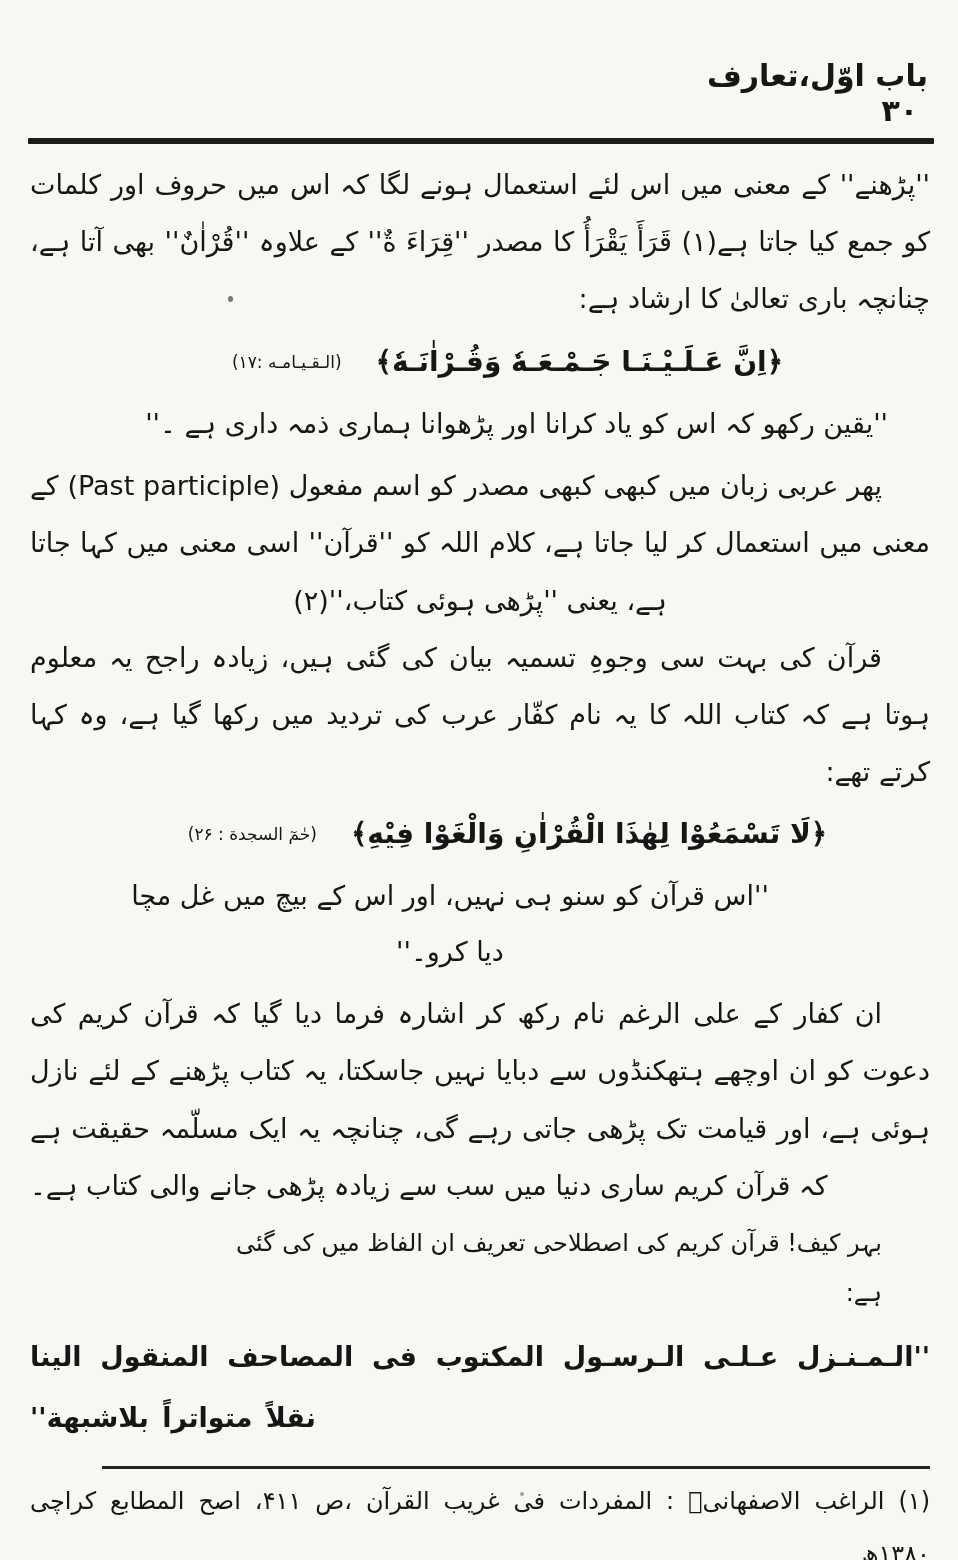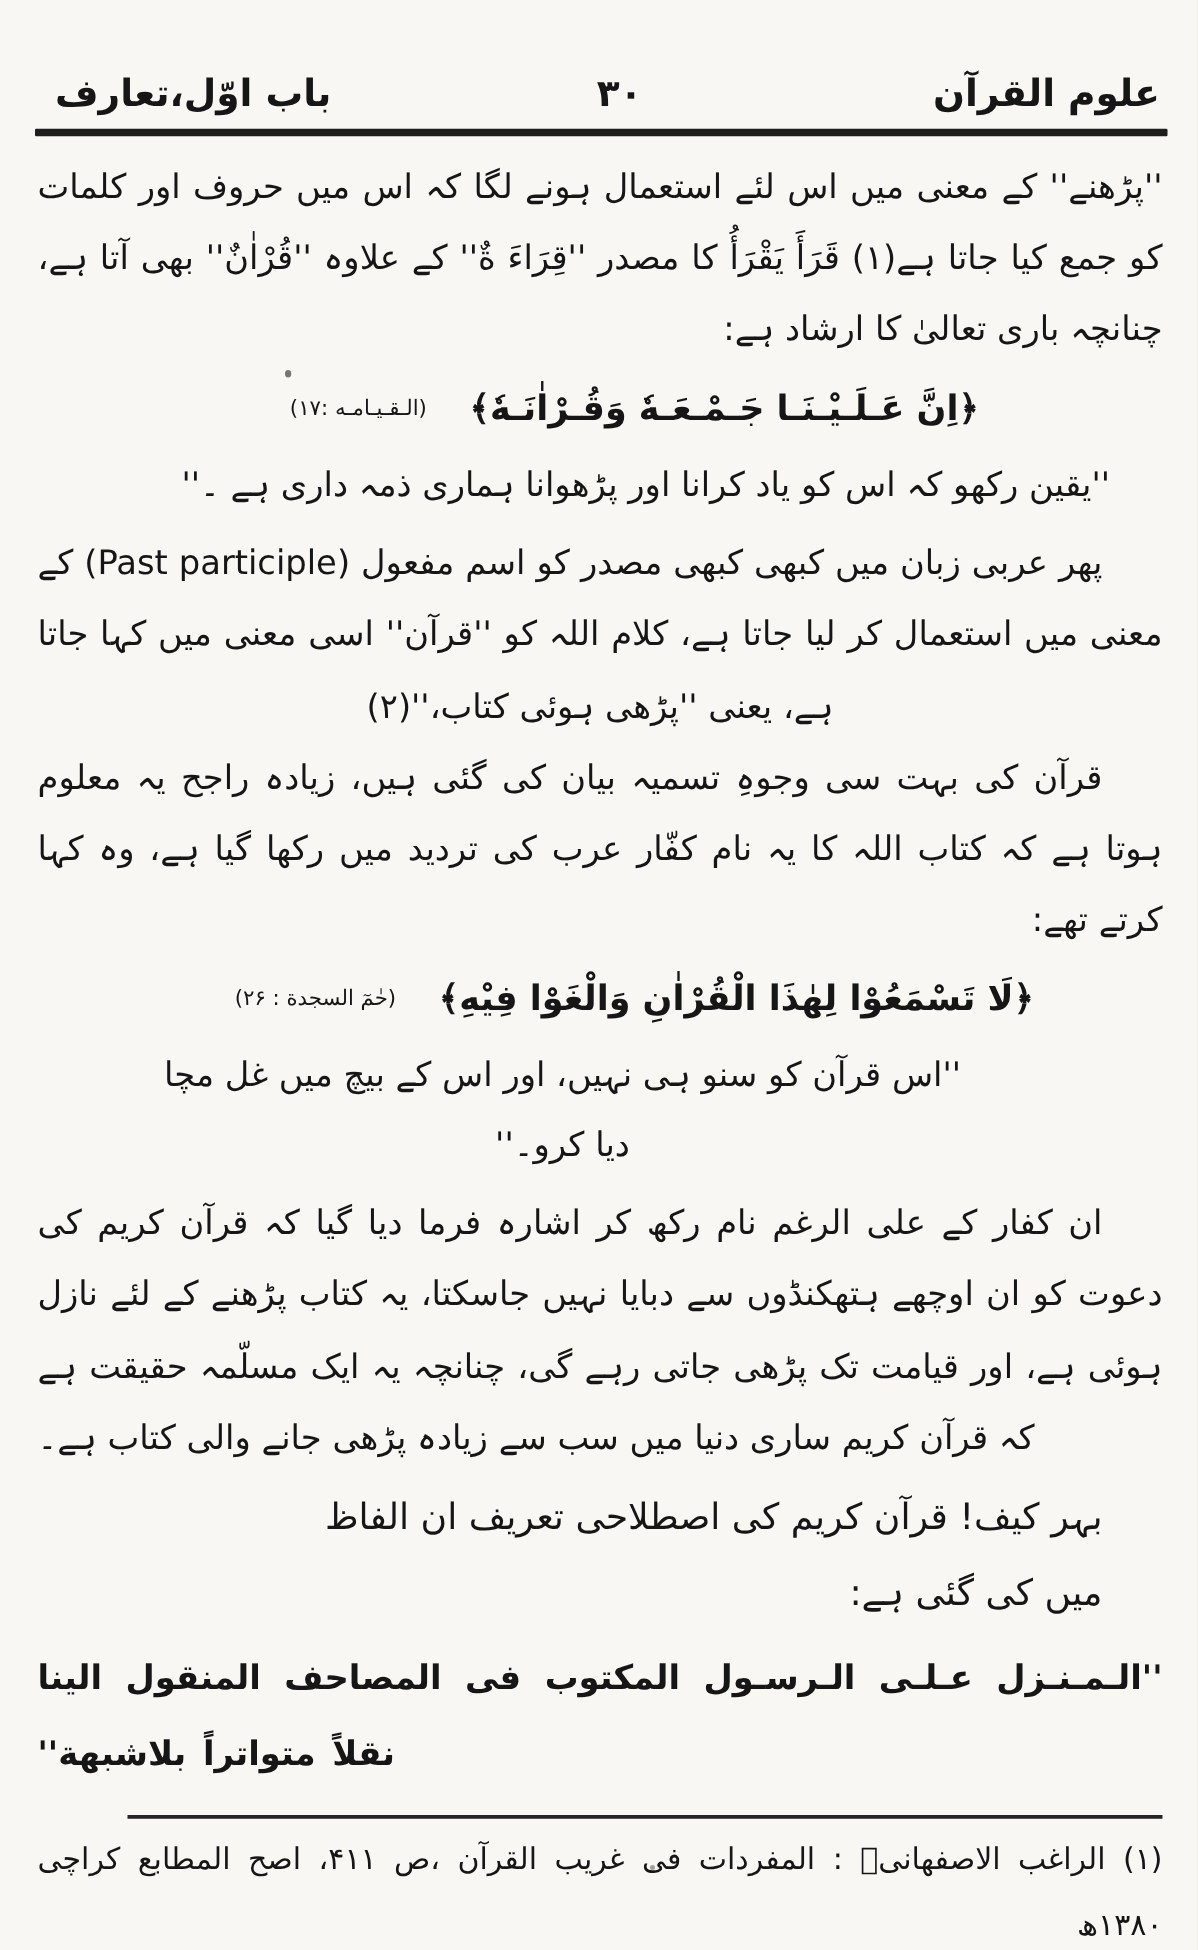--- a/index.html
+++ b/index.html
@@ -14,20 +14,21 @@
     box-sizing:border-box;
   }
   
   .header{
     display:flex;
     justify-content:space-between;
     align-items:flex-end;
     padding:58px 30px 10px 44px;
     font-size:30px;
     font-weight:bold;
+    flex-direction:column;
   }
   .header .h-left{min-width:180px;text-align:left;}
   .header .h-center{font-size:30px;transform:translateX(-10px);}
   .header .h-right{min-width:180px;text-align:right;}
   .head-rule{
     height:6px;
     background:#1d1d1d;
     margin:0 24px 0 28px;
     border-radius:1px;
   }
@@ -61,21 +62,21 @@
   .verse-row .vref{font-weight:normal;font-size:17px;white-space:nowrap;}
   .trans{
     margin:2px 0 6px;
     font-size:27px;
     line-height:2.05;
   }
   .trans1{text-align:right;padding-right:42px;}
   .trans2{text-align:center;padding-right:150px;padding-left:90px;}
   .lead-line{
     margin:4px 0 0;
-    font-size:29px;
+    font-size:24px;
     line-height:2.1;
     text-align:right;
     padding-right:48px;
     padding-left:200px;
   }
   .definition{
     margin:8px 0 0;
     font-size:27px;
     font-weight:bold;
     line-height:2.25;
@@ -112,21 +113,20 @@
   .speck-2{left:520px;top:1492px;width:4px;height:4px;opacity:.5;}
 </style>
 </head>
 <body>
 
 <div class="page">
 
   <header class="header" dir="ltr">
     <span class="h-left">باب اوّل،تعارف</span>
     <span class="h-center">۳۰</span>
-    <span class="h-right">علوم القرآن</span>
   </header>
 
   <div class="head-rule"></div>
 
   <main class="content">
 
     <p class="para">''پڑھنے'' کے معنی میں اس لئے استعمال ہونے لگا کہ اس میں حروف اور کلمات کو جمع کیا جاتا ہے(۱) قَرَأَ يَقْرَأُ کا مصدر ''قِرَاءَ ةٌ'' کے علاوہ ''قُرْاٰنٌ'' بھی آتا ہے، چنانچہ باری تعالیٰ کا ارشاد ہے:</p>
 
     <div class="verse-row">
       <span class="verse">﴿اِنَّ عَـلَـيْـنَـا جَـمْـعَـهٗ وَقُـرْاٰنَـهٗ﴾</span>

